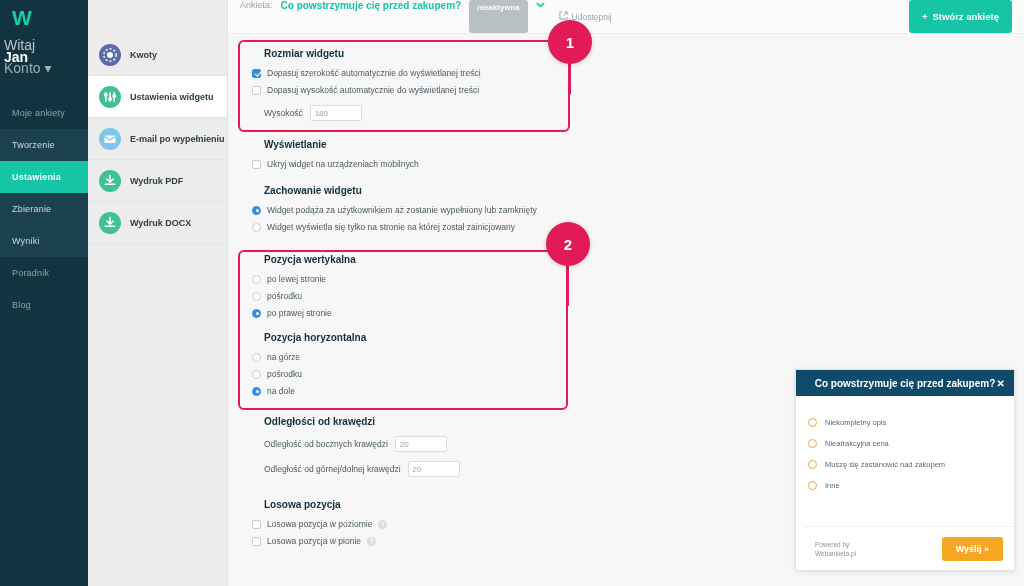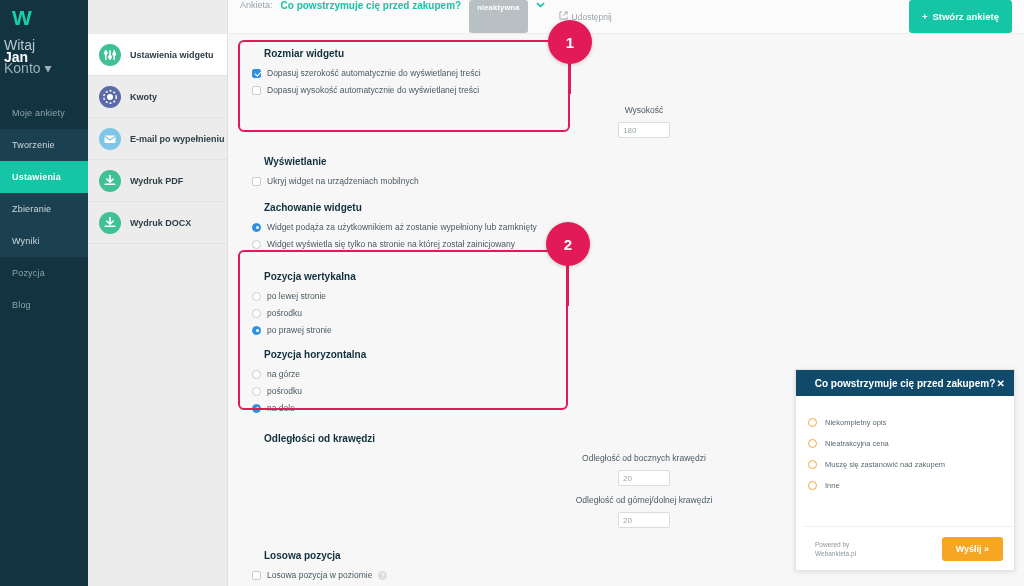--- a/index.html
+++ b/index.html
@@ -100,21 +100,21 @@
     content: ""; position: absolute; left: 2.6px; top: 2.6px;
     width: 3.2px; height: 3.2px; border-radius: 50%; background: #fff;
   }
 
   .field {
     width: 52px; height: 16px; border: 1px solid #d8dde0; background: #fff;
     border-radius: 2px; font-size: 8px; color: #9aa4a8;
     padding: 0 4px; font-family: inherit; line-height: 14px;
   }
   .inline { display: flex; align-items: center; gap: 7px; font-size: 8.5px; color: #4a5a62; }
-  .indent { padding-left: 12px; flex-direction: column; }
+  .indent { padding-left: 12px; }
 
   .qmark {
     width: 9px; height: 9px; border-radius: 50%; background: #d9dde0; color: #fff;
     font-size: 6.5px; line-height: 9px; text-align: center; display: inline-block;
     font-weight: bold;
   }
 
   
   .callout {
     position: absolute; border: 2px solid #e21b58; border-radius: 6px;
@@ -175,51 +175,51 @@
       <div>Witaj</div>
       <div class="uname">Jan</div>
       <div class="acct">Konto ▾</div>
     </div>
     <div class="rail-nav">
       <div class="rail-item group-a">Moje ankiety</div>
       <div class="rail-item group-b">Tworzenie</div>
       <div class="rail-item active">Ustawienia</div>
       <div class="rail-item group-b">Zbieranie</div>
       <div class="rail-item group-b">Wyniki</div>
-      <div class="rail-item group-a">Pozycja</div>
+      <div class="rail-item group-a">Poradnik</div>
       <div class="rail-item group-a">Blog</div>
     </div>
   </div>
 
   <div class="cardnav">
+    <div class="card-item">
+      <span class="cicon" style="background:#5b6ba8">
+        <svg width="22" height="22" viewBox="0 0 22 22">
+            <circle cx="11" cy="11" r="6.2" fill="none" stroke="#fff" stroke-width="1.4" stroke-dasharray="2 2"></circle>
+            <circle cx="11" cy="11" r="3" fill="#fff"></circle>
+          </svg>
+      </span>
+      <span>Kwoty</span>
+    </div>
     <div class="card-item sel">
       <span class="cicon" style="background:#3fc095">
         <svg width="22" height="22" viewBox="0 0 22 22">
             <g fill="#fff">
               <rect x="6" y="6" width="1.6" height="10" rx=".8"></rect>
               <circle cx="6.8" cy="9" r="2"></circle>
               <rect x="10.2" y="6" width="1.6" height="10" rx=".8"></rect>
               <circle cx="11" cy="13" r="2"></circle>
               <rect x="14.4" y="6" width="1.6" height="10" rx=".8"></rect>
               <circle cx="15.2" cy="10" r="2"></circle>
             </g>
           </svg>
       </span>
       <span>Ustawienia widgetu</span>
     </div>
     <div class="card-item">
-      <span class="cicon" style="background:#5b6ba8">
-        <svg width="22" height="22" viewBox="0 0 22 22">
-            <circle cx="11" cy="11" r="6.2" fill="none" stroke="#fff" stroke-width="1.4" stroke-dasharray="2 2"></circle>
-            <circle cx="11" cy="11" r="3" fill="#fff"></circle>
-          </svg>
-      </span>
-      <span>Kwoty</span>
-    </div>
-    <div class="card-item">
       <span class="cicon" style="background:#7ec6e8">
         <svg width="22" height="22" viewBox="0 0 22 22">
             <rect x="5.5" y="7.5" width="11" height="7.5" rx="1" fill="#fff"></rect>
             <path d="M5.5 8.3 L11 12 L16.5 8.3" fill="none" stroke="#7ec6e8" stroke-width="1.2"></path>
           </svg>
       </span>
       <span>E-mail po wypełnieniu</span>
     </div>
     <div class="card-item">
       <span class="cicon" style="background:#3fc095">

